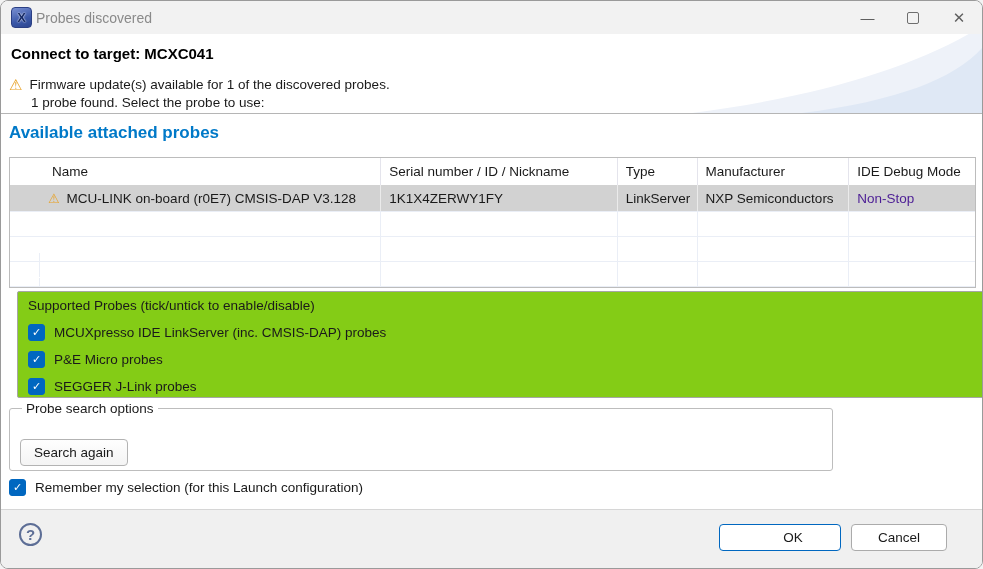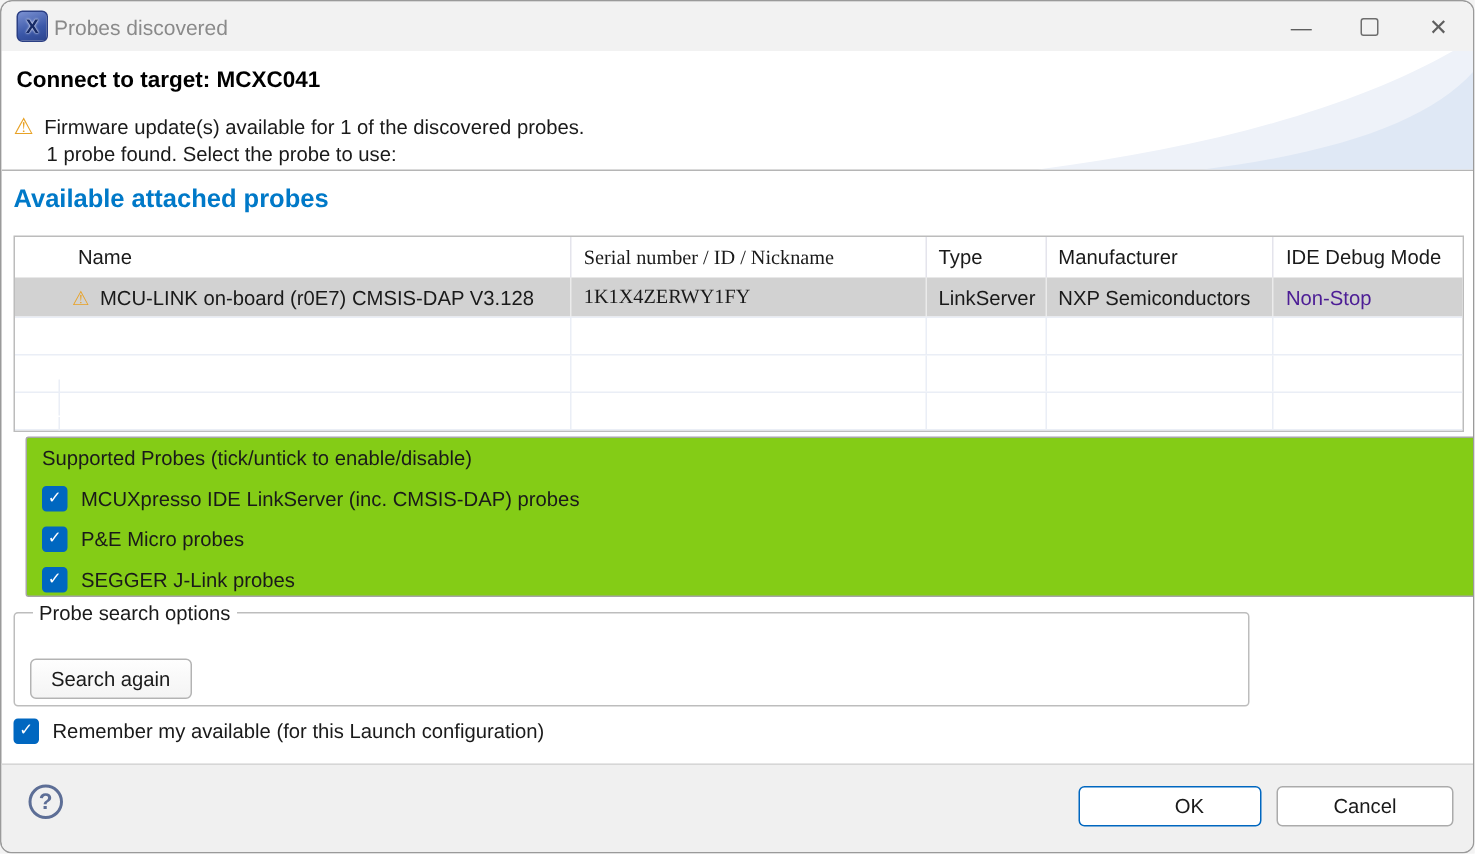--- a/index.html
+++ b/index.html
@@ -31,21 +31,21 @@
   .warn-text{color:#1a1a1a;}
   .found-row{position:absolute;left:30px;top:61px;color:#1a1a1a;}
 
   
   .section-heading{position:absolute;left:8px;top:122px;font-size:17px;font-weight:bold;color:#0079c8;}
 
   
   .probe-table{position:absolute;left:8px;top:156px;width:967px;height:131px;
     border:1px solid #bcbcbc;box-sizing:border-box;background:#fff;display:flex;flex-direction:column;overflow:hidden;}
   .t-row{display:flex;flex-shrink:0;}
-  .c0{width:30px;margin-top:41px;}.c1{width:342px;}.c2{width:237px;font-family:Liberation Serif, serif;}.c3{width:80px;}.c4{width:152px;}.c5{width:126px;}
+  .c0{width:30px;margin-top:41px;}.c1{width:342px;}.c2{width:237px;}.c3{width:80px;}.c4{width:152px;}.c5{width:126px;}
   .cell{box-sizing:border-box;padding-left:8px;display:flex;align-items:center;overflow:hidden;white-space:nowrap;}
   .thead{height:27px;background:#ffffff;}
   .thead .cell{border-right:1px solid #e4e4ec;color:#1a1a1a;}
   .thead .cell:last-child{border-right:none;}
   .thead .c1{padding-left:12px;}
   .data-row{height:26px;background:#d2d2d2;}
   .data-row .cell{border-right:1px solid rgba(255,255,255,0.55);}
   .data-row .cell:last-child{border-right:none;}
   .data-row .c0{justify-content:center;padding-left:0;}
   .ls-badge{width:18px;height:18px;border-radius:4px;background:linear-gradient(180deg,#3c63b5,#27458d);
@@ -82,21 +82,21 @@
   .remember-row{position:absolute;left:8px;top:478px;display:flex;align-items:center;}
 
   
   .footer{position:absolute;left:0;top:508px;width:100%;height:61px;background:#f0f0f0;
     border-top:1px solid #d6d6d6;box-sizing:border-box;}
   .help-circle{position:absolute;left:18px;top:13px;width:23px;height:23px;border-radius:50%;
     border:2px solid #5d6e96;color:#5d6e96;font-weight:bold;font-size:15px;
     display:flex;align-items:center;justify-content:center;box-sizing:border-box;background:transparent;}
   .ok-btn{position:absolute;left:718px;top:14px;width:122px;height:27px;background:#ffffff;
     border:1px solid #0067c0;border-radius:4px;font-size:13.5px;color:#1a1a1a;padding-left:32px;}
-  .cancel-btn{position:absolute;left:850px;top:14px;width:118px;height:27px;background:#ffffff;
+  .cancel-btn{position:absolute;left:850px;top:14px;width:96px;height:27px;background:#ffffff;
     border:1px solid #ababab;border-radius:4px;font-size:13.5px;color:#1a1a1a;}
 </style>
 </head>
 <body>
 
 <div class="dialog">
 
   <div class="titlebar">
     <div class="app-logo">X</div>
     <div class="title-text">Probes discovered</div>
@@ -210,21 +210,21 @@
 
   <fieldset class="search-fieldset">
     <legend>Probe search options</legend>
     <button class="btn search-btn">Search again</button>
   </fieldset>
 
   <div class="remember-row">
     <span class="checkbox">
         <span>✓</span>
       </span>
-    <span class="cb-label">Remember my available (for this Launch configuration)</span>
+    <span class="cb-label">Remember my selection (for this Launch configuration)</span>
   </div>
 
   <div class="footer">
     <div class="help-circle">
         <span>?</span>
       </div>
     <button class="ok-btn">OK</button>
     <button class="cancel-btn">Cancel</button>
   </div>
 

